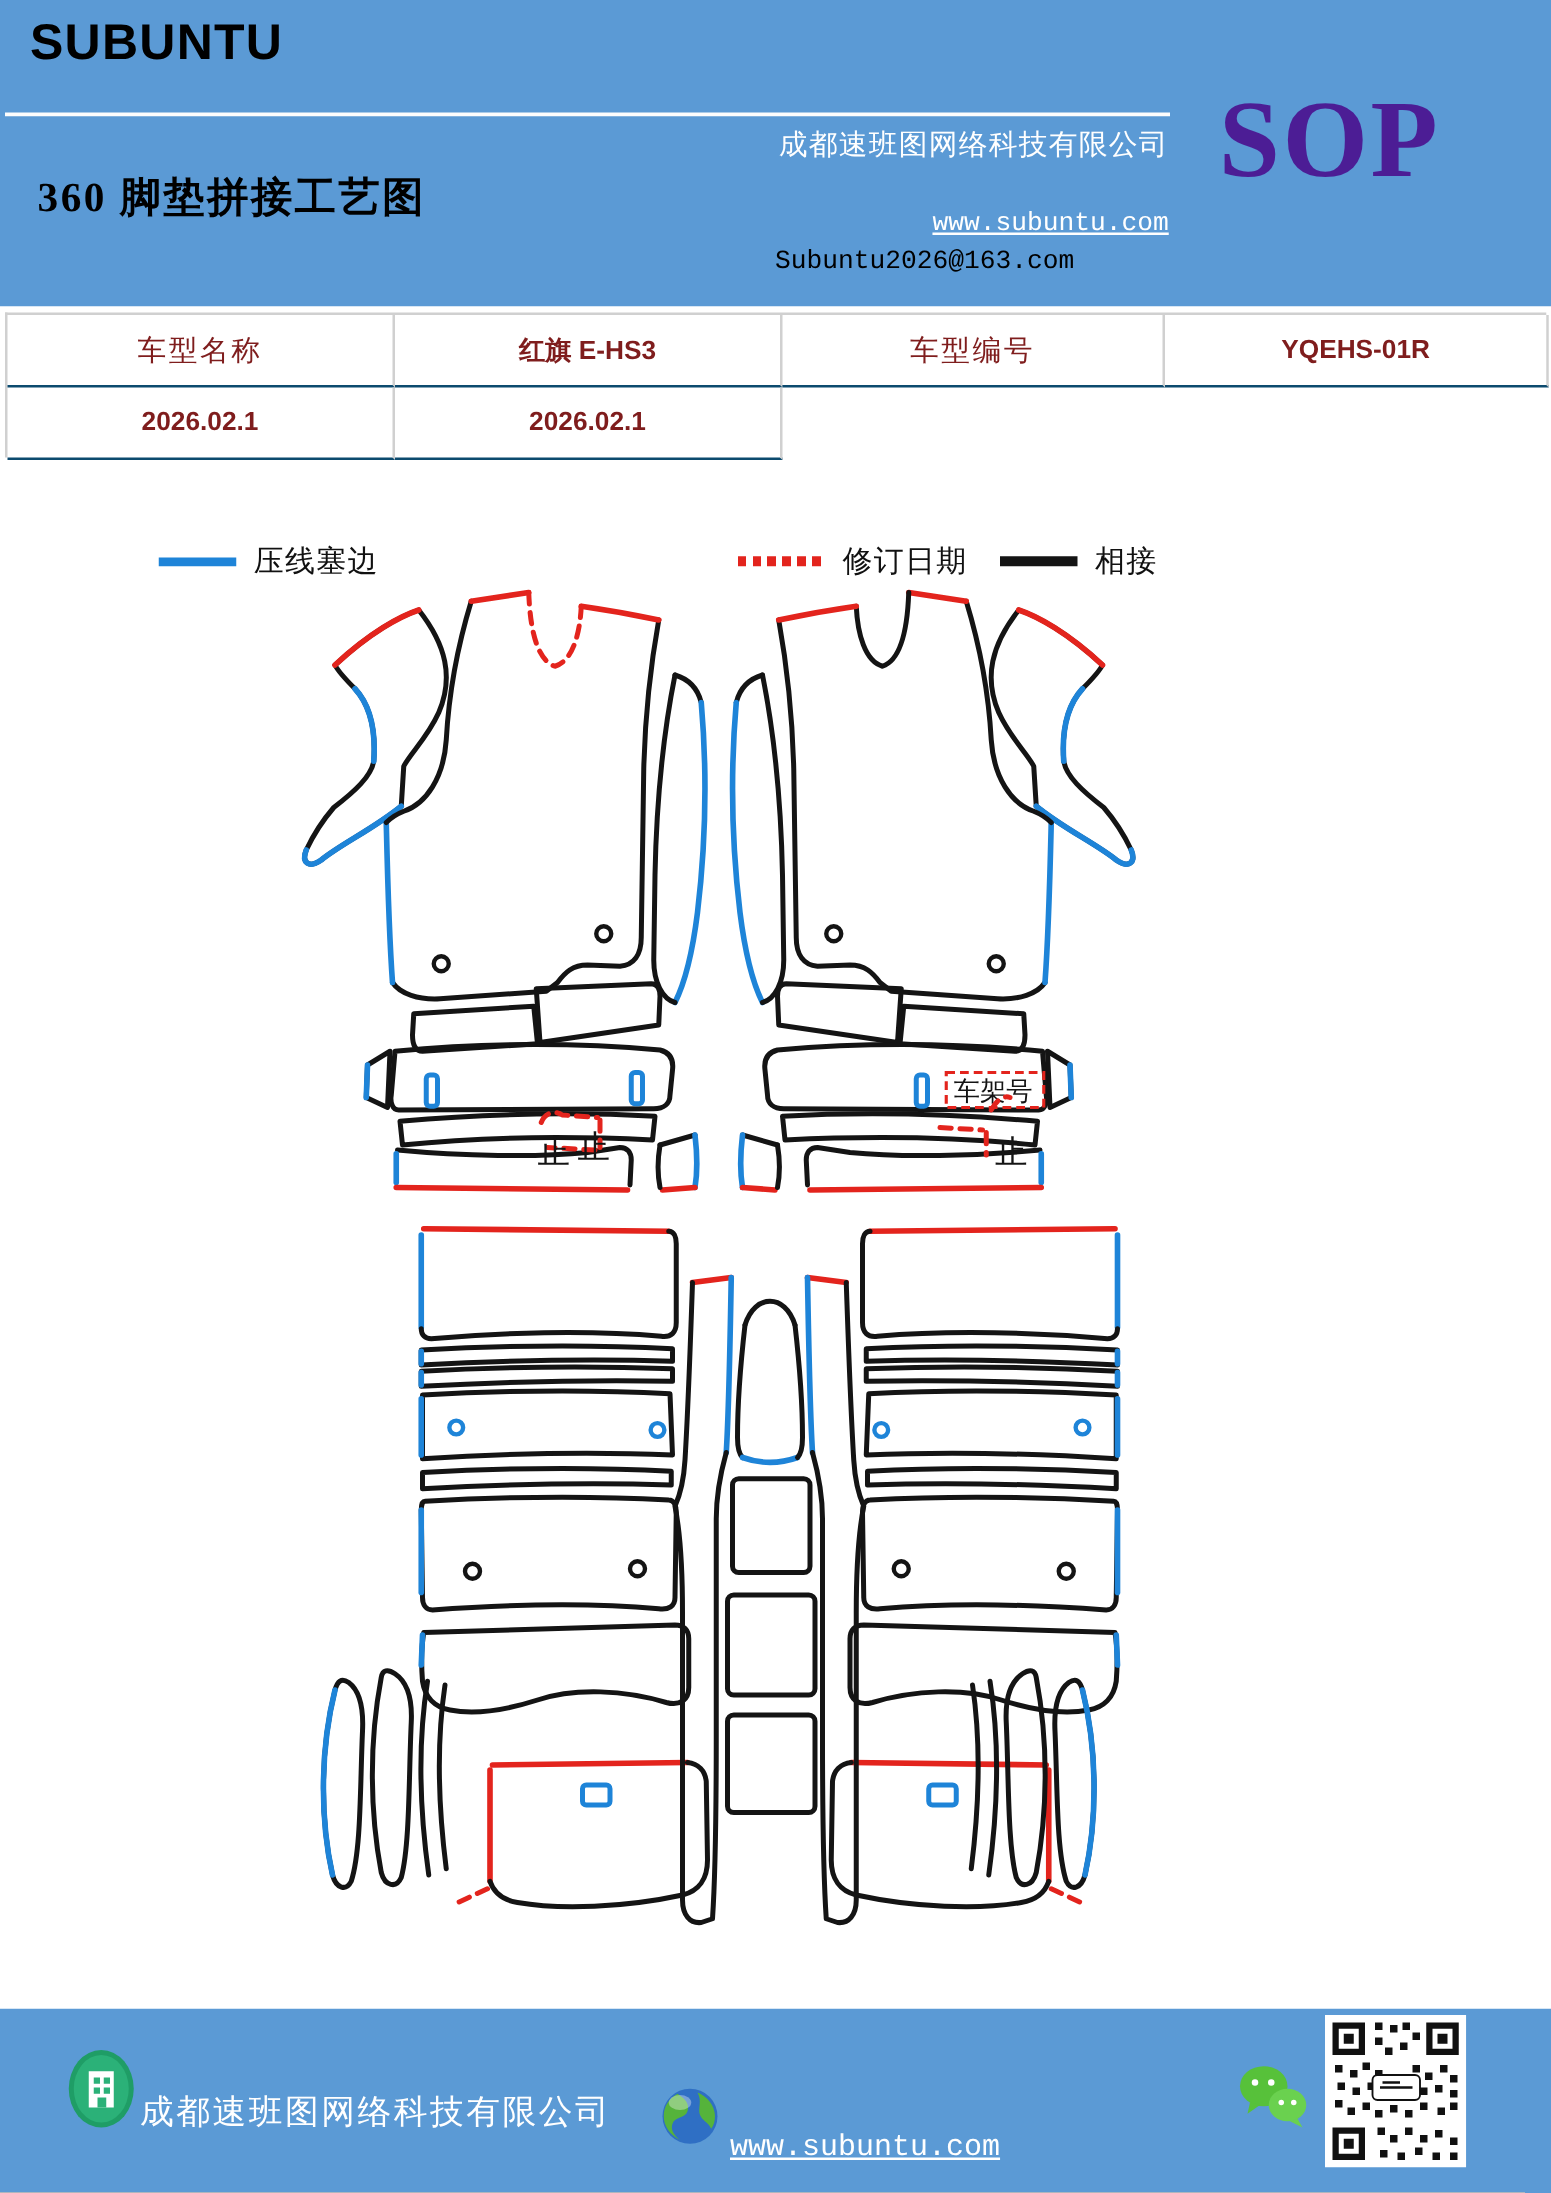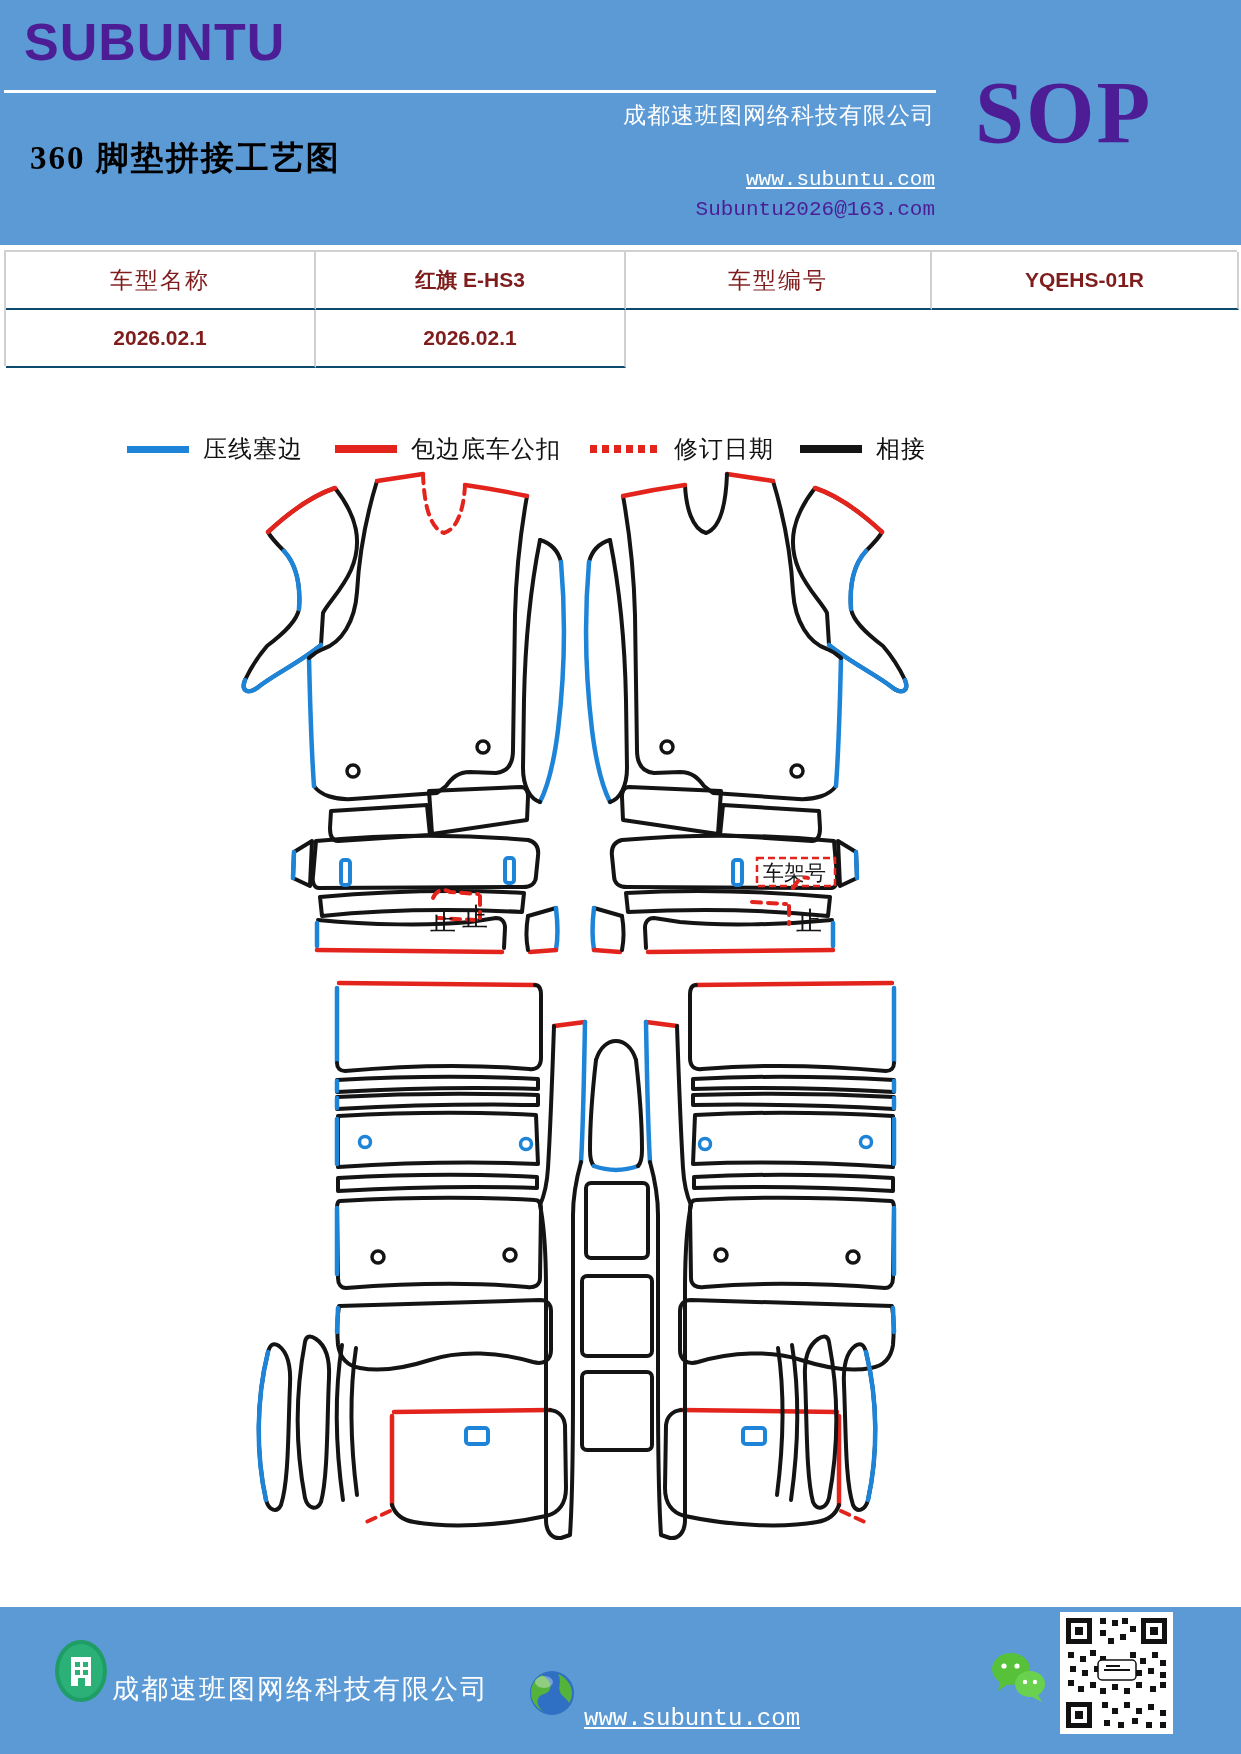--- a/index.html
+++ b/index.html
@@ -1,29 +1,29 @@
 <!DOCTYPE html>
 <html><head>
 <meta charset="utf-8">
 <style>
   html,body{margin:0;padding:0;background:#888;}
   .page{position:relative;width:1241px;height:1754px;background:#ffffff;margin:0 auto;
         font-family:"Liberation Sans","DejaVu Sans",sans-serif;overflow:hidden;}
   
   .header{position:absolute;left:0;top:0;width:1241px;height:245px;background:#5b9ad5;}
-  .logo{position:absolute;left:24px;top:12px;color:#4c1d95;font-size:52px;font-weight:900;
+  .logo{position:absolute;left:24px;top:12px;color:#000000;font-size:40px;font-weight:900;
         letter-spacing:1px;font-family:"Liberation Sans","DejaVu Sans",sans-serif;}
   .header-line{position:absolute;left:4px;top:90px;width:932px;height:3px;background:#fdfdfd;}
   .page-title{position:absolute;left:30px;top:136px;color:#000000;font-size:33px;font-weight:600;
         letter-spacing:2px;font-family:"Liberation Serif","DejaVu Serif",serif;}
   .hdr-company{position:absolute;top:100px;left:620px;width:315px;color:#fff;font-size:23px;
         text-align:right;font-family:"Liberation Serif","DejaVu Serif",serif;letter-spacing:1px;}
   .hdr-site{position:absolute;top:168px;left:620px;width:315px;color:#fff;font-size:21px;text-align:right;
         font-family:"Liberation Mono","DejaVu Sans Mono",monospace;text-decoration:underline;}
-  .hdr-mail{position:absolute;top:198px;left:620px;width:315px;color:#4c1d95;font-size:21px;text-align:right;
+  .hdr-mail{position:absolute;top:198px;left:620px;width:315px;color:#000000;font-size:21px;text-align:left;
         font-family:"Liberation Mono","DejaVu Sans Mono",monospace;}
   .sop{position:absolute;left:975px;top:62px;color:#4c1d95;font-size:88px;font-weight:800;
         letter-spacing:2px;font-family:Liberation Serif, serif;}
   
   .info-table{position:absolute;left:4px;top:250px;width:1233px;height:116px;
         display:grid;grid-template-columns:310px 310px 306px 307px;grid-template-rows:58px 58px;
         border-top:2px solid #d0d0d0;border-left:2px solid #d0d0d0;box-sizing:border-box;background:#fff;}
   .cell{border-right:2px solid #d0d0d0;border-bottom:2px solid #0c4a6e;display:flex;
         align-items:center;justify-content:center;color:#7f1d1d;}
   .cell.lab{font-size:23px;font-family:"Liberation Serif","DejaVu Serif",serif;letter-spacing:2px;}
@@ -77,24 +77,20 @@
     <div class="cell lab">车型编号</div>
     <div class="cell val">YQEHS-01R</div>
     <div class="cell val">2026.02.1</div>
     <div class="cell val">2026.02.1</div>
   </div>
 
   <div class="legend">
     <div class="lg-item" style="left:127px;">
       <span class="sw blue"></span>
       <span class="lg-label">压线塞边</span>
-    </div>
-    <div class="lg-item" style="left:335px;">
-      <span class="sw red"></span>
-      <span class="lg-label">包边底车公扣</span>
     </div>
     <div class="lg-item" style="left:590px;">
       <span class="sw dash"></span>
       <span class="lg-label">修订日期</span>
     </div>
     <div class="lg-item" style="left:800px;">
       <span class="sw black"></span>
       <span class="lg-label">相接</span>
     </div>
   </div>

